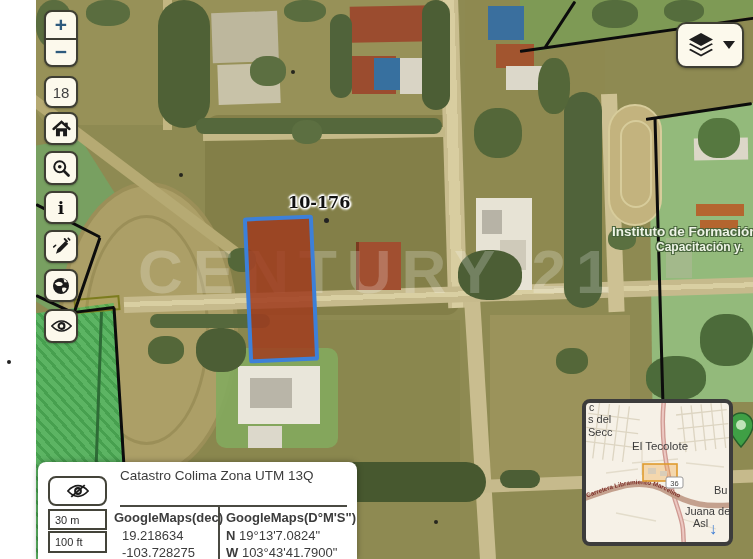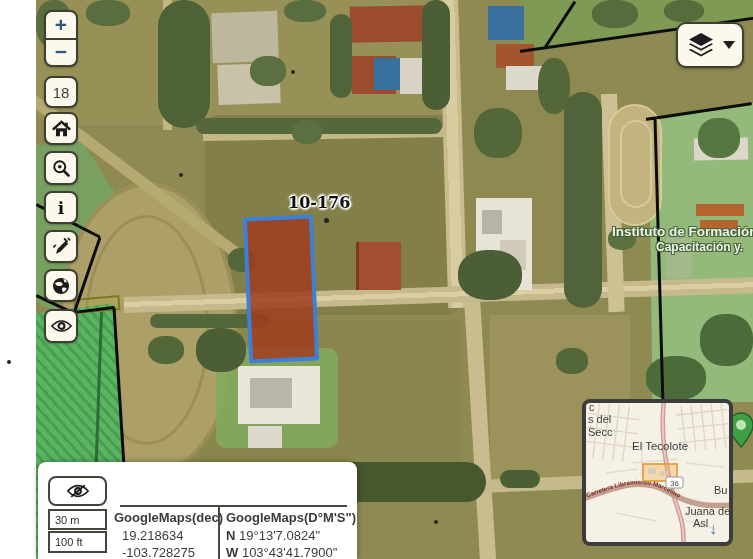--- a/index.html
+++ b/index.html
@@ -176,20 +176,21 @@
       <div class="bline" style="left:100px;top:236px;width:81px;transform:rotate(109deg);"></div>
       <div class="bline" style="left:36px;top:294px;width:42px;transform:rotate(25deg);"></div>
       <div class="bline" style="left:73px;top:311px;width:42px;transform:rotate(-7deg);"></div>
       <div class="bline" style="left:114px;top:306px;width:252px;transform:rotate(86.4deg);"></div>
       <div class="bline" style="left:520px;top:50px;width:236px;transform:rotate(-8.1deg);"></div>
       <div class="bline" style="left:575px;top:0;width:55px;transform:rotate(123deg);"></div>
       <div class="bline" style="left:646px;top:118px;width:107px;transform:rotate(-8.6deg);"></div>
       <div class="bline" style="left:655px;top:117px;width:284px;transform:rotate(88.4deg);"></div>
     </div>
 
+    <div class="watermark">CENTURY 21</div>
 
     <div class="parcel"></div>
     <div class="parcel-label">10-176</div>
     <div class="parcel-dot"></div>
 
     <div class="map-label" style="left:612px;top:224px;font-size:13.5px;">Instituto de Formación</div>
     <div class="map-label" style="left:656px;top:240px;font-size:12px;">Capacitación y.</div>
     <div class="edge-label">
       <div>va d</div>
       <div>ima</div>
@@ -269,20 +270,21 @@
         <circle cx="13" cy="9" r="3.4" fill="none" stroke="#1b1b1b" stroke-width="2.4"></circle>
         <line x1="5" y1="16" x2="21" y2="2" stroke="#1b1b1b" stroke-width="2.2"></line>
       </svg>
     </div>
     <div class="scalebox" style="top:47px;">
       <span>30 m</span>
     </div>
     <div class="scalebox" style="top:69px;height:22px;">
       <span>100 ft</span>
     </div>
+    <div class="title">Catastro Colima Zona UTM 13Q</div>
     <div class="hline"></div>
     <div class="vline"></div>
     <div class="colhdr" style="left:76px;top:48px;">GoogleMaps(dec)</div>
     <div class="colval" style="left:84px;top:66px;">19.218634</div>
     <div class="colval" style="left:84px;top:83px;">-103.728275</div>
     <div class="colhdr" style="left:188px;top:48px;">GoogleMaps(D°M'S")</div>
     <div class="colval" style="left:188px;top:66px;">
       <b>N</b>
       <span>19°13'7.0824"</span>
     </div>

